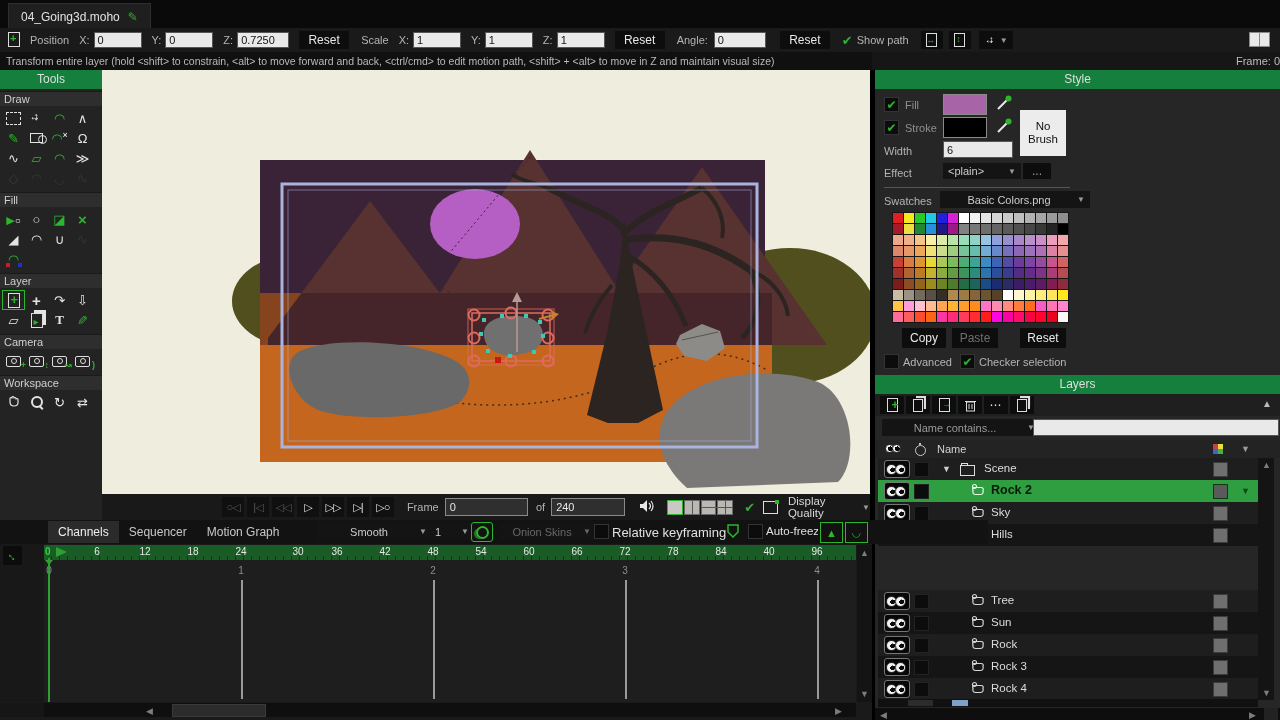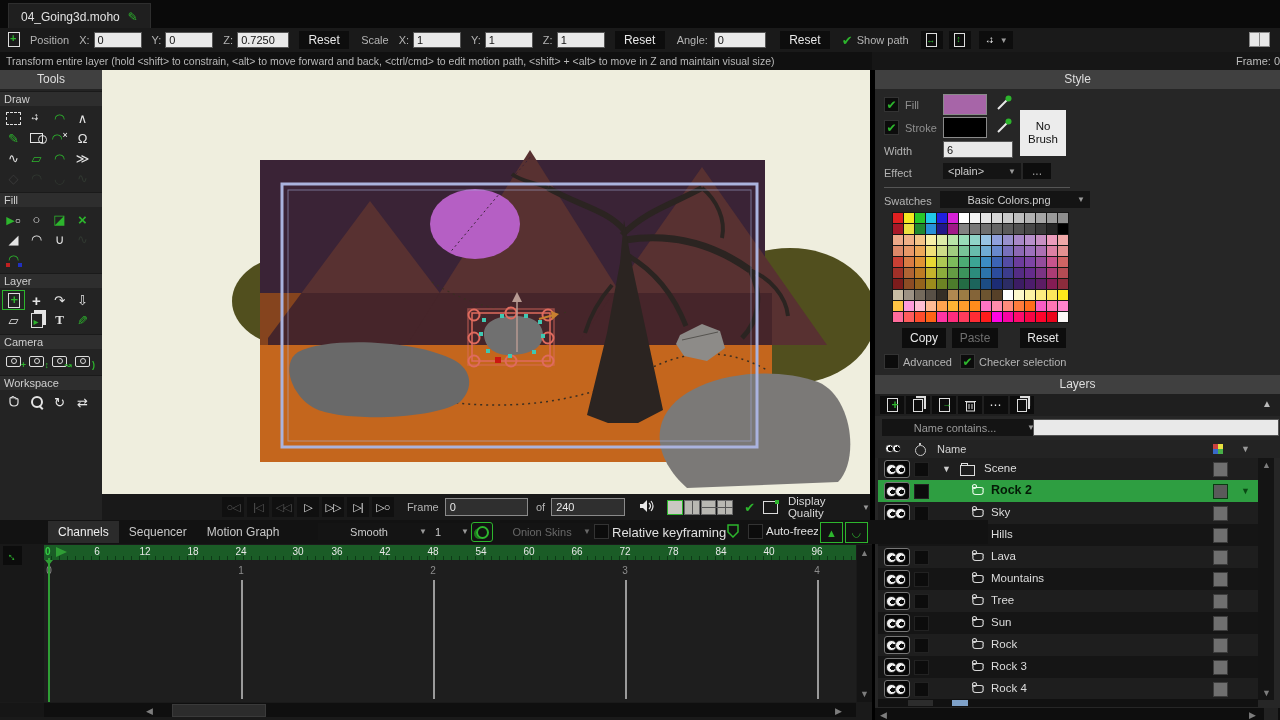--- a/index.html
+++ b/index.html
@@ -51,21 +51,21 @@
   #canvas{left:102px;top:70px;width:768px;height:424px;background:#efeede;}
   
   #playbar{left:102px;top:494px;width:768px;height:26px;background:#191919;display:flex;align-items:center;}
   .pbtn{width:24px;height:20px;background:#101010;color:#e6e6e6;display:inline-flex;align-items:center;
         justify-content:center;font-size:11px;margin-right:3px;letter-spacing:-1px;}
   .pbtn.dim{color:#575757;}
   .viewbtn{width:15px;height:13px;background:#b9b8b2;border:1px solid #6a6a6a;margin-right:1px;position:relative;}
   .viewbtn.act{border:1px solid #2db52d;background:#c9c8c2;}
   
   #rightpanel{left:875px;top:70px;width:405px;height:650px;background:#262626;}
-  .panelhdr{background:#404040;color:#dedede;text-align:center;font-size:12px;height:19px;line-height:19px;}
+  .panelhdr{background:#15803d;color:#dedede;text-align:center;font-size:12px;height:19px;line-height:19px;}
   .swatch{border:1px solid #8a8a8a;}
   #palette{display:grid;grid-template-columns:repeat(16,10px);grid-auto-rows:10px;gap:1px;background:#161616;
            border:1px solid #161616;}
   #palette div{width:10px;height:10px;}
   
   .eyesbtn{width:24px;height:16px;background:#070707;border:1px solid #777;border-radius:3px;display:inline-flex;
            align-items:center;justify-content:center;gap:0px;}
   .eye{width:9px;height:9px;border-radius:50%;background:radial-gradient(circle at 62% 55%, #0a0a0a 0 2.4px, #f2f2f2 2.5px);
        margin-left:-2px;border:0.5px solid #333;}
   .lrow{position:absolute;left:3px;width:380px;height:22px;}
@@ -710,46 +710,20 @@
           <span class="eye"></span>
         </span>
         <span style="position: absolute; left: 36px; top: 4px; width: 13px; height: 13px; background: rgb(12, 12, 12); border: 1px solid rgb(34, 34, 34);"></span>
         <span style="position: absolute; left: 92px; top: 3px;"><svg width="15" height="15" viewBox="0 0 15 15">
             <path d="M4,4.5 Q2,4.5 3,7.5 Q2,11.5 6,11.5 L10,11.5 Q14,11.5 13,7.5 Q14,4.5 11,4.5 Z" fill="none" stroke="#d8d8d8" stroke-width="1.2"></path>
             <circle cx="4.5" cy="3.5" r="2" fill="none" stroke="#d8d8d8" stroke-width="1.2"></circle>
           </svg></span>
         <span class="lname" style="left: 113px;">Hills</span>
         <span class="colorsq" style="left: 335px;"></span>
       </div>
-      <div class="lrow" style="top: 88px; background: rgb(30, 30, 30);">
-        <span class="eyesbtn" style="position: absolute; left: 6px; top: 2px;">
-          <span class="eye"></span>
-          <span class="eye"></span>
-        </span>
-        <span style="position: absolute; left: 36px; top: 4px; width: 13px; height: 13px; background: rgb(12, 12, 12); border: 1px solid rgb(34, 34, 34);"></span>
-        <span style="position: absolute; left: 92px; top: 3px;"><svg width="15" height="15" viewBox="0 0 15 15">
-            <path d="M4,4.5 Q2,4.5 3,7.5 Q2,11.5 6,11.5 L10,11.5 Q14,11.5 13,7.5 Q14,4.5 11,4.5 Z" fill="none" stroke="#d8d8d8" stroke-width="1.2"></path>
-            <circle cx="4.5" cy="3.5" r="2" fill="none" stroke="#d8d8d8" stroke-width="1.2"></circle>
-          </svg></span>
-        <span class="lname" style="left: 113px;">Lava</span>
-        <span class="colorsq" style="left: 335px;"></span>
-      </div>
-      <div class="lrow" style="top: 110px; background: rgb(21, 21, 21);">
-        <span class="eyesbtn" style="position: absolute; left: 6px; top: 2px;">
-          <span class="eye"></span>
-          <span class="eye"></span>
-        </span>
-        <span style="position: absolute; left: 36px; top: 4px; width: 13px; height: 13px; background: rgb(12, 12, 12); border: 1px solid rgb(34, 34, 34);"></span>
-        <span style="position: absolute; left: 92px; top: 3px;"><svg width="15" height="15" viewBox="0 0 15 15">
-            <path d="M4,4.5 Q2,4.5 3,7.5 Q2,11.5 6,11.5 L10,11.5 Q14,11.5 13,7.5 Q14,4.5 11,4.5 Z" fill="none" stroke="#d8d8d8" stroke-width="1.2"></path>
-            <circle cx="4.5" cy="3.5" r="2" fill="none" stroke="#d8d8d8" stroke-width="1.2"></circle>
-          </svg></span>
-        <span class="lname" style="left: 113px;">Mountains</span>
-        <span class="colorsq" style="left: 335px;"></span>
-      </div>
       <div class="lrow" style="top: 132px; background: rgb(30, 30, 30);">
         <span class="eyesbtn" style="position: absolute; left: 6px; top: 2px;">
           <span class="eye"></span>
           <span class="eye"></span>
         </span>
         <span style="position: absolute; left: 36px; top: 4px; width: 13px; height: 13px; background: rgb(12, 12, 12); border: 1px solid rgb(34, 34, 34);"></span>
         <span style="position: absolute; left: 92px; top: 3px;"><svg width="15" height="15" viewBox="0 0 15 15">
             <path d="M4,4.5 Q2,4.5 3,7.5 Q2,11.5 6,11.5 L10,11.5 Q14,11.5 13,7.5 Q14,4.5 11,4.5 Z" fill="none" stroke="#d8d8d8" stroke-width="1.2"></path>
             <circle cx="4.5" cy="3.5" r="2" fill="none" stroke="#d8d8d8" stroke-width="1.2"></circle>
           </svg></span>

